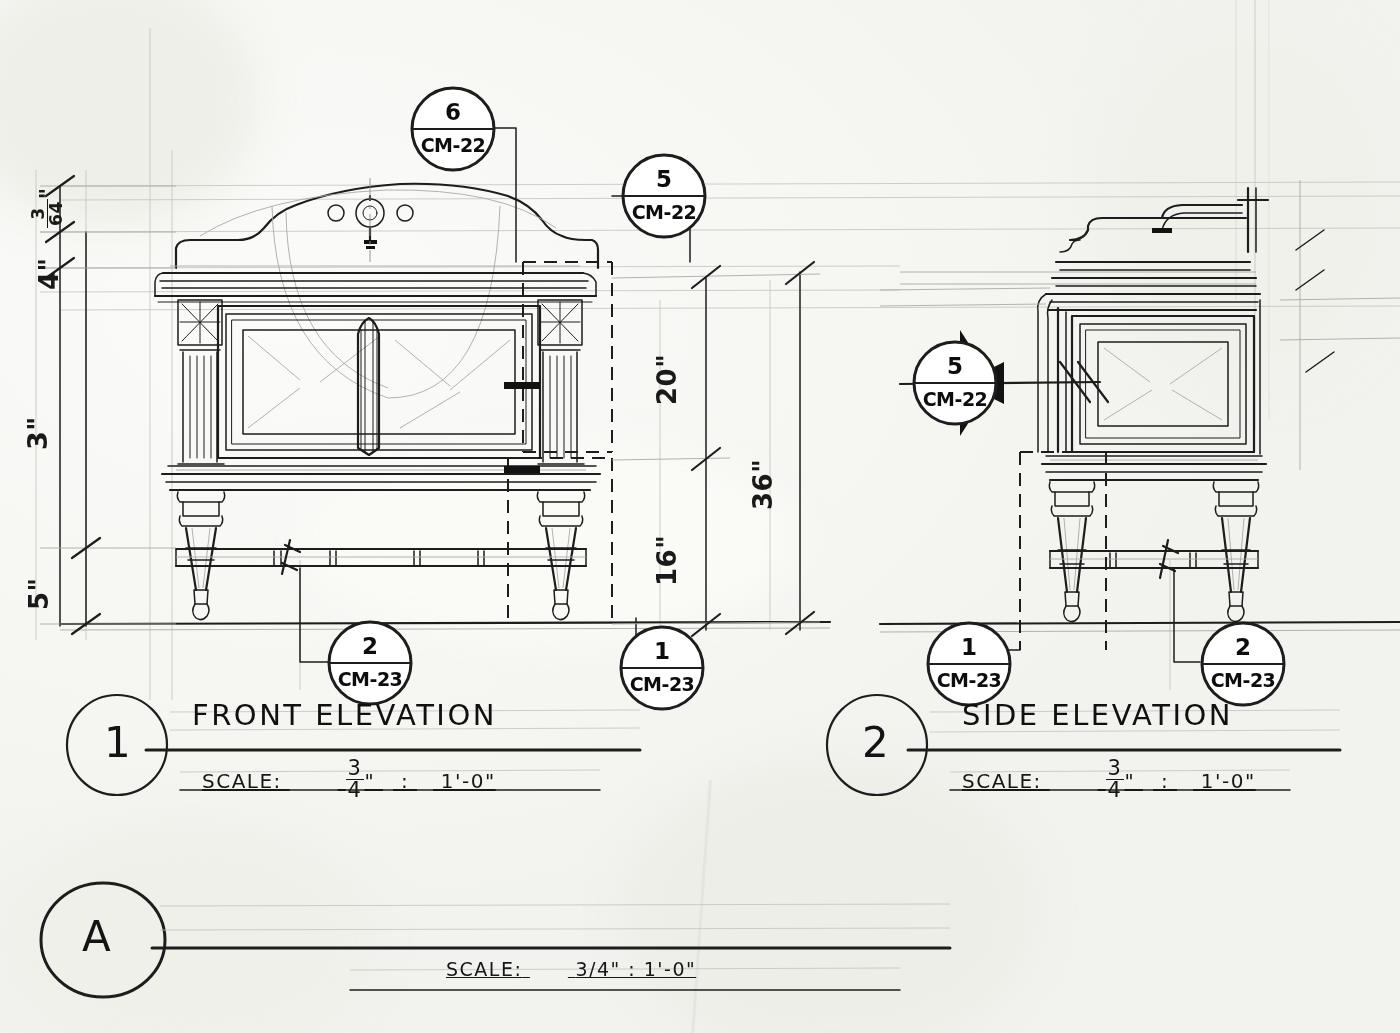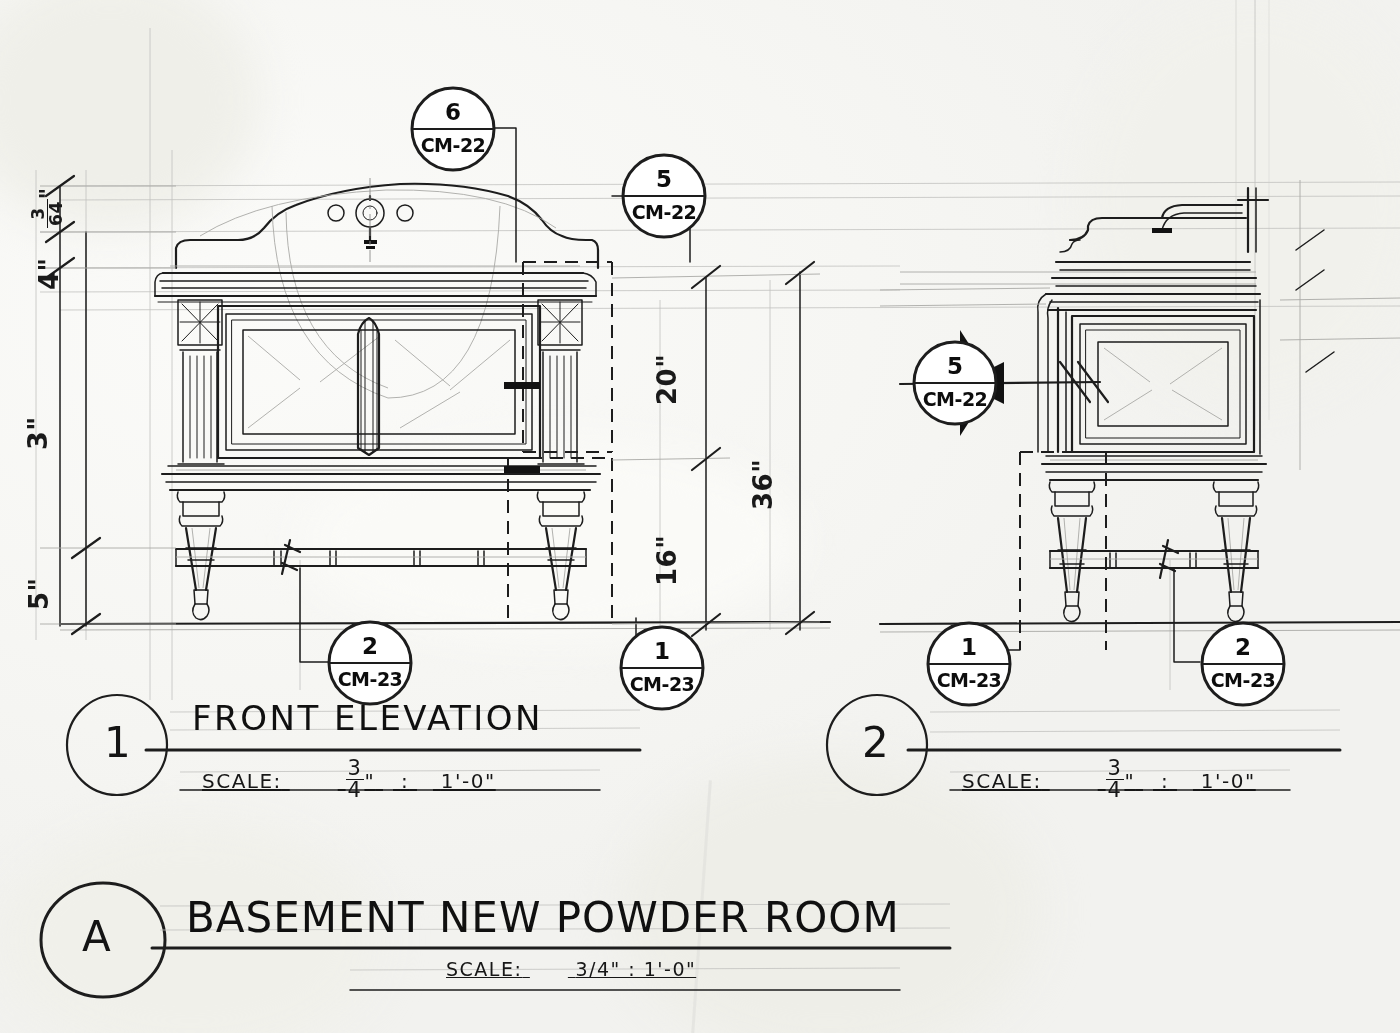--- a/index.html
+++ b/index.html
@@ -36,21 +36,21 @@
   .bubble-txt{
     position:absolute;
     text-align:center;
     color:#0d0d0d;
     font-weight:600;
   }
   .bub-num{font-size:23px;line-height:1;}
   .bub-sheet{font-size:19px;line-height:1;letter-spacing:-.5px;}
 
   .title-main{
-    font-size:34px;
+    font-size:29px;
     font-weight:400;
     letter-spacing:2.5px;
     color:#101010;
   }
   .title-scale{
     font-size:20px;
     letter-spacing:1.5px;
     color:#171717;
     text-decoration:underline;
   }
@@ -514,31 +514,31 @@
     <span>SCALE:</span>
     <span style="display:inline-block;width:48px;"></span>
     <span class="frac" style="font-size:1.05em;"><span class="num">3</span><span class="den">4</span></span><span>"</span>
     <span style="display:inline-block;width:10px;"></span>
     <span>:</span>
     <span style="display:inline-block;width:16px;"></span>
     <span>1'-0"</span>
   </div>
 
   <div class="lbl marker-num" style="left:862px;top:718px;">2</div>
+  <div class="lbl title-main" style="left:962px;top:698px;">SIDE ELEVATION</div>
   <div class="lbl title-scale" style="left:962px;top:758px;">
     <span>SCALE:</span>
     <span style="display:inline-block;width:48px;"></span>
     <span class="frac" style="font-size:1.05em;"><span class="num">3</span><span class="den">4</span></span><span>"</span>
     <span style="display:inline-block;width:10px;"></span>
     <span>:</span>
     <span style="display:inline-block;width:16px;"></span>
     <span>1'-0"</span>
   </div>
 
   <div class="lbl marker-num" style="left:82px;top:912px;">A</div>
-  <div class="lbl title-main" style="left:186px;top:893px;font-size:42px;letter-spacing:1px;">BASEMENT NEW POWDER ROOM</div>
   <div class="lbl title-scale" style="left:446px;top:958px;font-size:19px;">
     <span>SCALE:</span>
     <span style="display:inline-block;width:38px;"></span>
     <span>3/4" : 1'-0"</span>
   </div>
 
 </div>
 
 </body></html>

